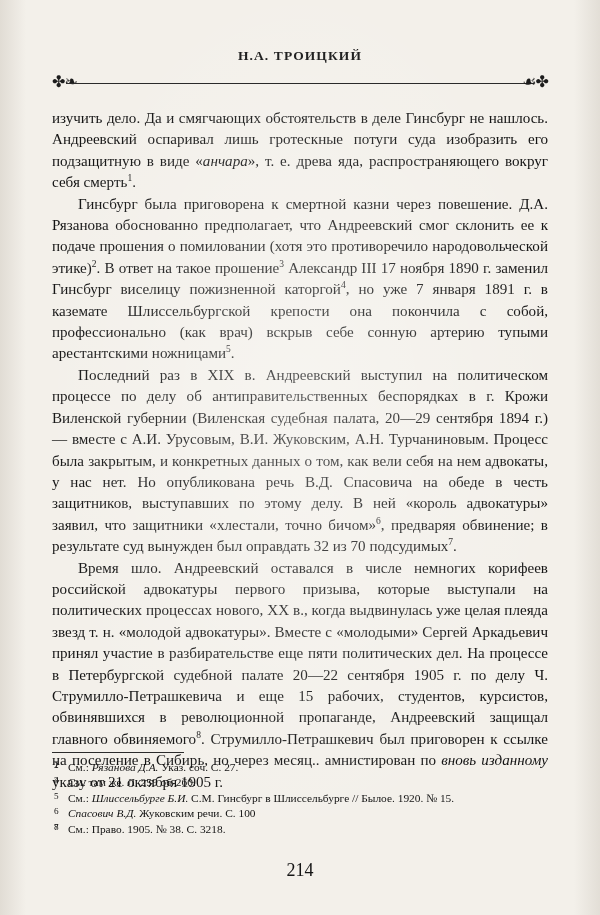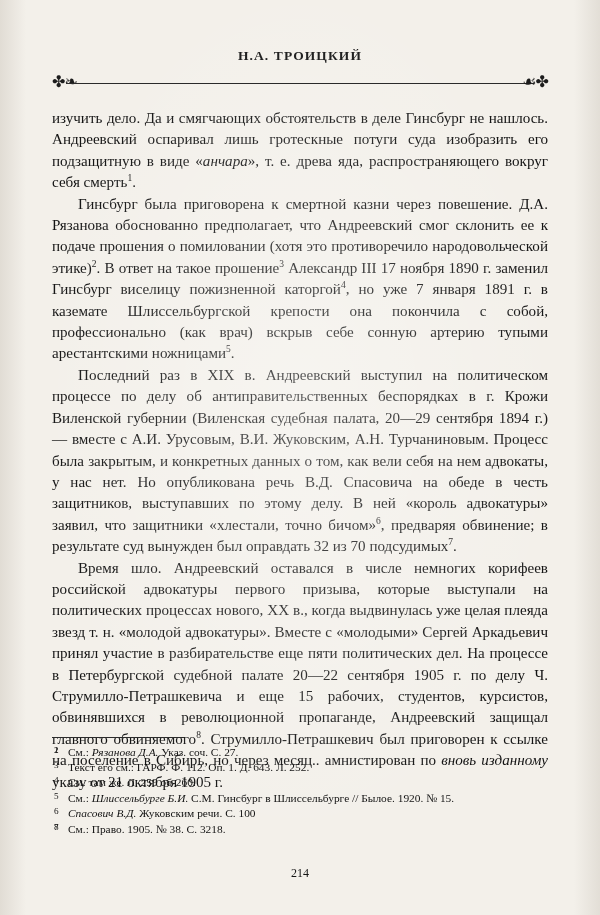--- a/index.html
+++ b/index.html
@@ -111,21 +111,21 @@
     top: -2px;
     font-size: 9.2px;
     vertical-align: super;
   }
   .folio {
     position: absolute;
     bottom: 34px;
     left: 0;
     right: 0;
     text-align: center;
-    font-size: 12px;
+    font-size: 18px;
   }
 </style>
 </head>
 <body>
 
 <div class="page">
 
   <div class="running-head">Н.А. ТРОИЦКИЙ</div>
 
   <div class="rule-wrap">
@@ -146,21 +146,21 @@
 
   </div>
 
   <div class="notes">
     <div class="notes-rule"></div>
 
     <div class="note"><span class="num">1</span></div>
 
     <div class="note"><span class="num">2</span><span>См.: </span><span class="it">Рязанова Д.А.</span><span> Указ. соч. С. 27.</span></div>
 
-    <div class="note"><span class="num">3</span><span>Текст его см.: ГАРФ. Ф. 112. Оп. 1. Д. 643. Л. 252.</span></div>
+    <div class="note"><span class="num">3</span></div>
 
     <div class="note"><span class="num">4</span><span>См. там же. Л. 259 об-260.</span></div>
 
     <div class="note"><span class="num">5</span><span>См.: </span><span class="it">Шлиссельбурге Б.И.</span><span> С.М. Гинсбург в Шлиссельбурге // Былое. 1920. № 15.</span></div>
 
     <div class="note"><span class="num">6</span><span class="it">Спасович В.Д.</span><span> Жуковским речи. С. 100</span></div>
 
     <div class="note"><span class="num">7</span></div>
 
     <div class="note"><span class="num">8</span><span>См.: Право. 1905. № 38. С. 3218.</span></div>

